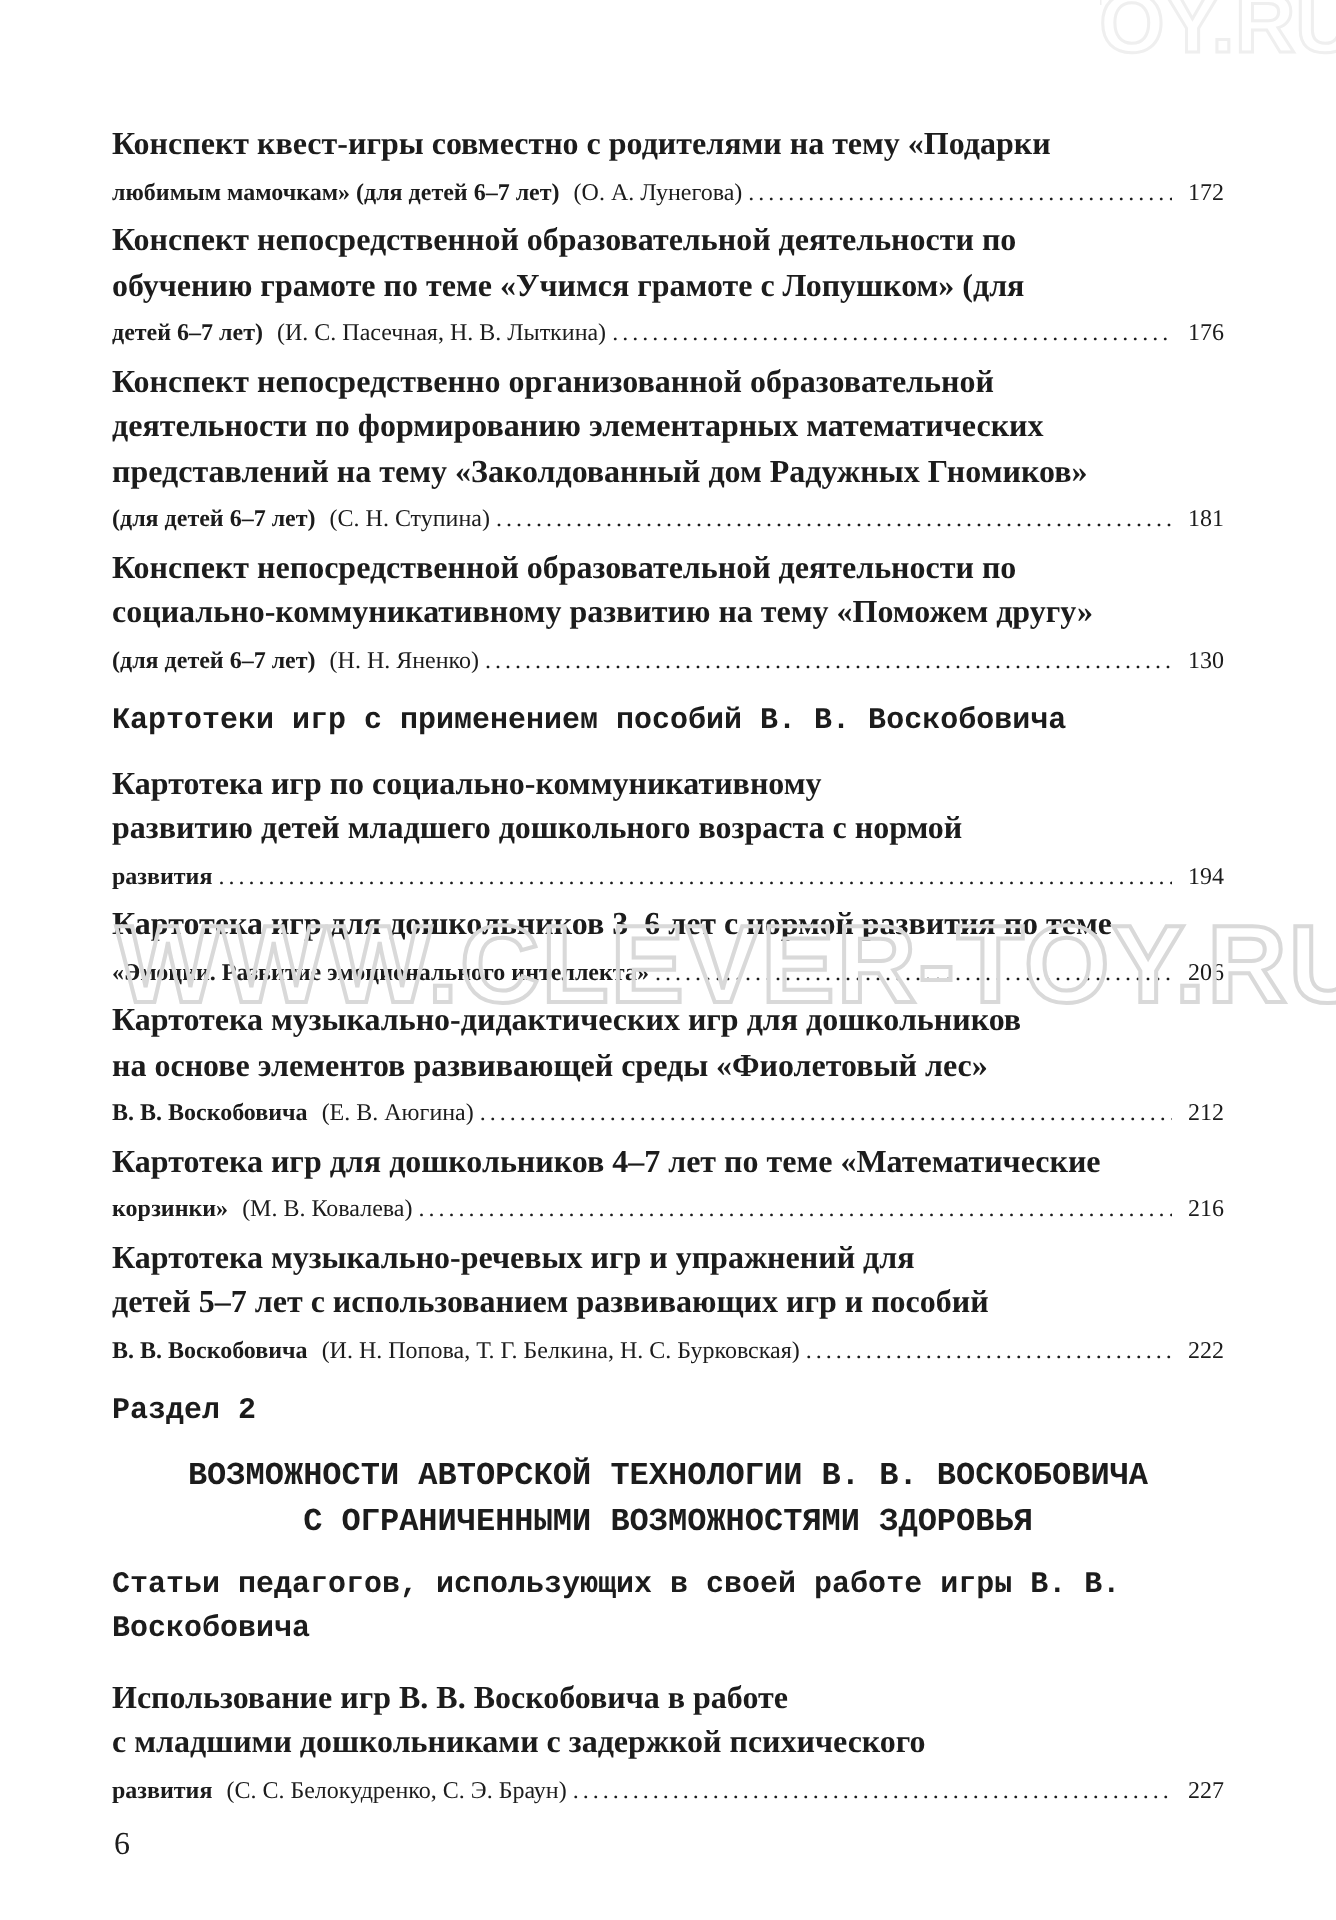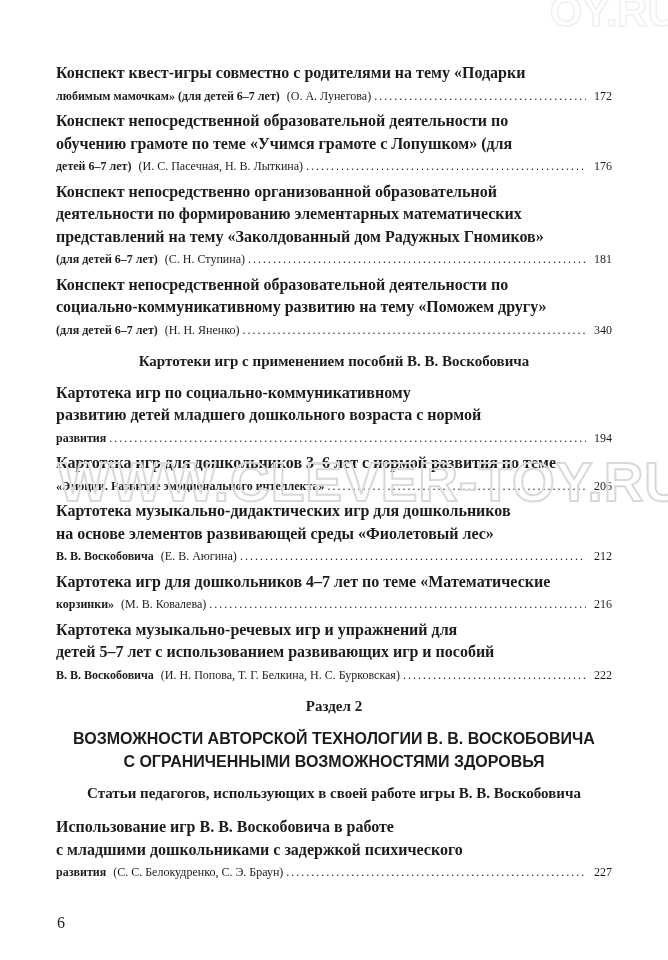--- a/index.html
+++ b/index.html
@@ -45,29 +45,29 @@
     letter-spacing: 2px;
     font-weight: 400;
   }
   .pg {
     font-weight: 400;
     margin-left: 8px;
     white-space: nowrap;
   }
   
   .h-sec {
-    font-family: Liberation Serif, serif;
+    font-family: Liberation Mono, monospace;
     font-weight: 700;
     font-size: 15px;
     line-height: 22.5px;
-    text-align: center;
+    text-align: left;
     margin: 9px 0 9px;
   }
   .h-big {
-    font-family: Liberation Sans, sans-serif;
+    font-family: Liberation Mono, monospace;
     font-weight: 700;
     font-size: 16px;
     line-height: 23px;
     text-align: center;
     margin: 9px 0 9px;
   }
   .h-stati { margin-bottom: 12px; }
   
   .watermark-mid {
     position: absolute;
@@ -157,21 +157,21 @@
     </div>
   </div>
 
   <div class="entry">
     <div class="line">Конспект непосредственной образовательной деятельности по</div>
     <div class="line">социально-коммуникативному развитию на тему «Поможем другу»</div>
     <div class="last">
       <span class="t">(для детей 6–7 лет)</span>
       <span class="author">(Н. Н. Яненко)</span>
       <span class="dots">............................................................................................................................................</span>
-      <span class="pg">340</span>
+      <span class="pg">130</span>
     </div>
   </div>
 
   <div class="h-sec">Картотеки игр с применением пособий В. В. Воскобовича</div>
 
   <div class="entry">
     <div class="line">Картотека игр по социально-коммуникативному</div>
     <div class="line">развитию детей младшего дошкольного возраста с нормой</div>
     <div class="last">
       <span class="t">развития</span>

